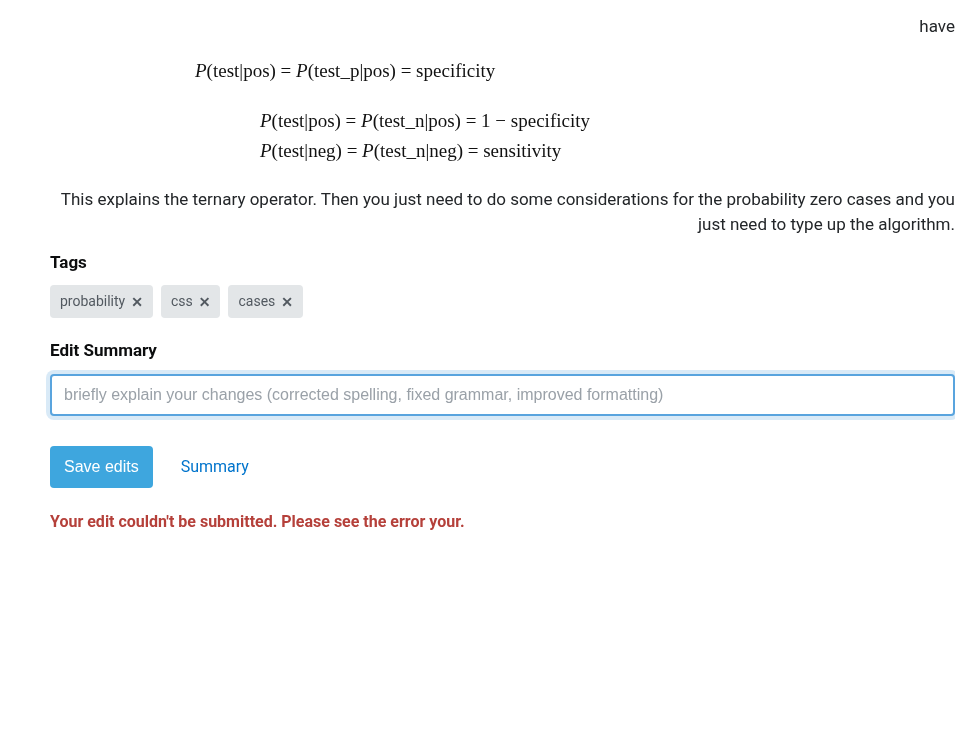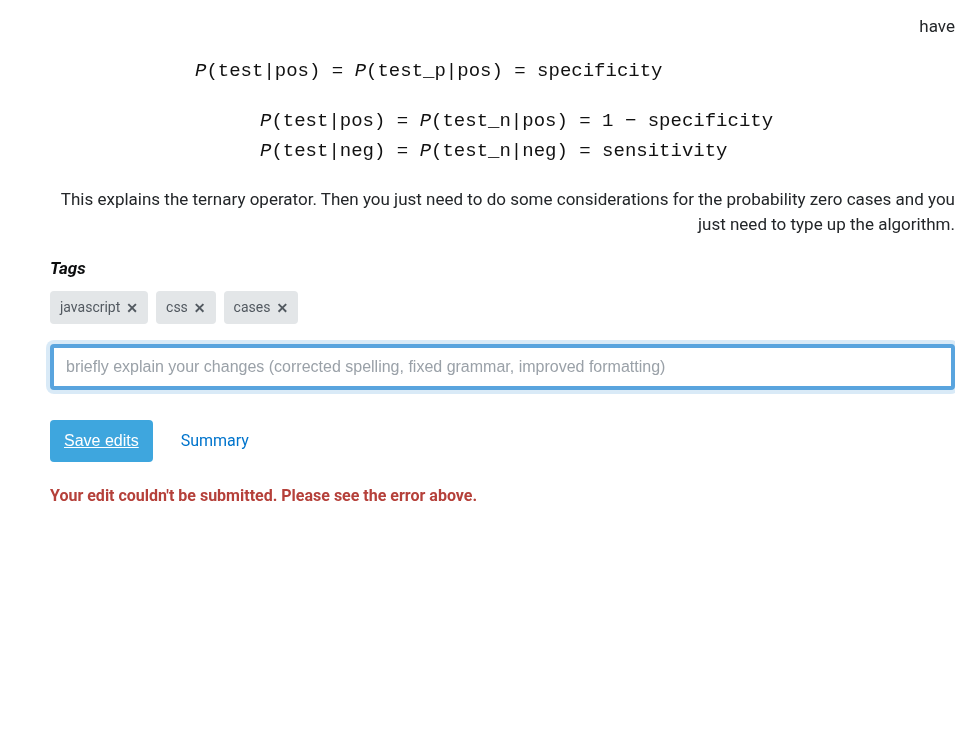--- a/index.html
+++ b/index.html
@@ -16,31 +16,30 @@
   }
   .content { line-height: 1.5; }
   .math-block {
     font-family: "Cambria Math", "Times New Roman", serif;
     font-size: 19px;
     text-align: left;
     margin: 16px 0 20px 0;
     line-height: 1.6;
     color: #111;
   }
-  .math-block .row { white-space: nowrap; font-family: Liberation Mono, monospace; }
+  .math-block .row { white-space: nowrap; }
   .mb1 { padding-left: 145px; }
   .mb2 { padding-left: 210px; }
   .para { font-size: 17px; color: #232629; margin: 6px 0 10px 0; text-align: right; }
   .section-label {
     font-weight: 700;
     font-size: 17px;
     color: #0c0d0e;
-    margin-top: 18px;
+    margin-top: 12px;
     margin-bottom: 10px;
-    font-style: italic;
   }
   .tags-row { display: flex; gap: 8px; margin-bottom: 20px; }
   .tag {
     background: #e3e6e8;
     color: #525960;
     font-size: 14px;
     padding: 6px 10px;
     border-radius: 4px;
     display: inline-flex;
     align-items: center;
@@ -54,40 +53,40 @@
   }
   .edit-input-wrap {
     margin-top: 4px;
     margin-bottom: 30px;
   }
   .edit-input {
     width: 100%;
     font-size: 16px;
     color: #000000;
     padding: 10px 12px;
-    border: 4px solid #22c55e;
+    border: 2px solid #22c55e;
     border-radius: 4px;
     outline: none;
     box-shadow: 0 0 0 4px rgba(0,116,204,0.15);
     border-color: #59a4de;
   }
   .edit-input::placeholder { color: #9aa1a8; }
   .actions-row { display: flex; align-items: center; gap: 28px; margin-bottom: 22px; }
   .save-btn {
     background: #39a2db;
     background: #2f9fd9;
     background: #3ca4dd;
     border: none;
     color: #fff;
     font-size: 16px;
     padding: 12px 14px;
     border-radius: 4px;
     cursor: pointer;
   }
-  .save-btn { background: #3ea6de; text-decoration: underline; }
+  .save-btn { background: #3ea6de; }
   .cancel-link {
     color: #0074cc;
     font-size: 16px;
     cursor: pointer;
     text-decoration: none;
   }
   .error-text {
     color: #c0392b;
     color: #b5403a;
     font-weight: 700;
@@ -116,37 +115,38 @@
     <div class="row">
       <span class="ital">P</span>(test|neg) = <span class="ital">P</span>(test_n|neg) = sensitivity
     </div>
   </div>
 
   <p class="para">This explains the ternary operator. Then you just need to do some considerations for the probability zero cases and you just need to type up the algorithm.</p>
 
   <div class="section-label">Tags</div>
   <div class="tags-row">
     <span class="tag">
-      <span>javascript</span>
+      <span>probability</span>
       <span class="x">✕</span>
     </span>
     <span class="tag">
       <span>css</span>
       <span class="x">✕</span>
     </span>
     <span class="tag">
       <span>cases</span>
       <span class="x">✕</span>
     </span>
   </div>
 
+  <div class="section-label">Edit Summary</div>
   <div class="edit-input-wrap">
     <input type="text" class="edit-input" placeholder="briefly explain your changes (corrected spelling, fixed grammar, improved formatting)" style="">
   </div>
 
   <div class="actions-row">
     <button class="save-btn">Save edits</button>
     <a class="cancel-link">Summary</a>
   </div>
 
-  <div class="error-text">Your edit couldn't be submitted. Please see the error above.</div>
+  <div class="error-text">Your edit couldn't be submitted. Please see the error your.</div>
 
 </div>
 
 </body></html>

